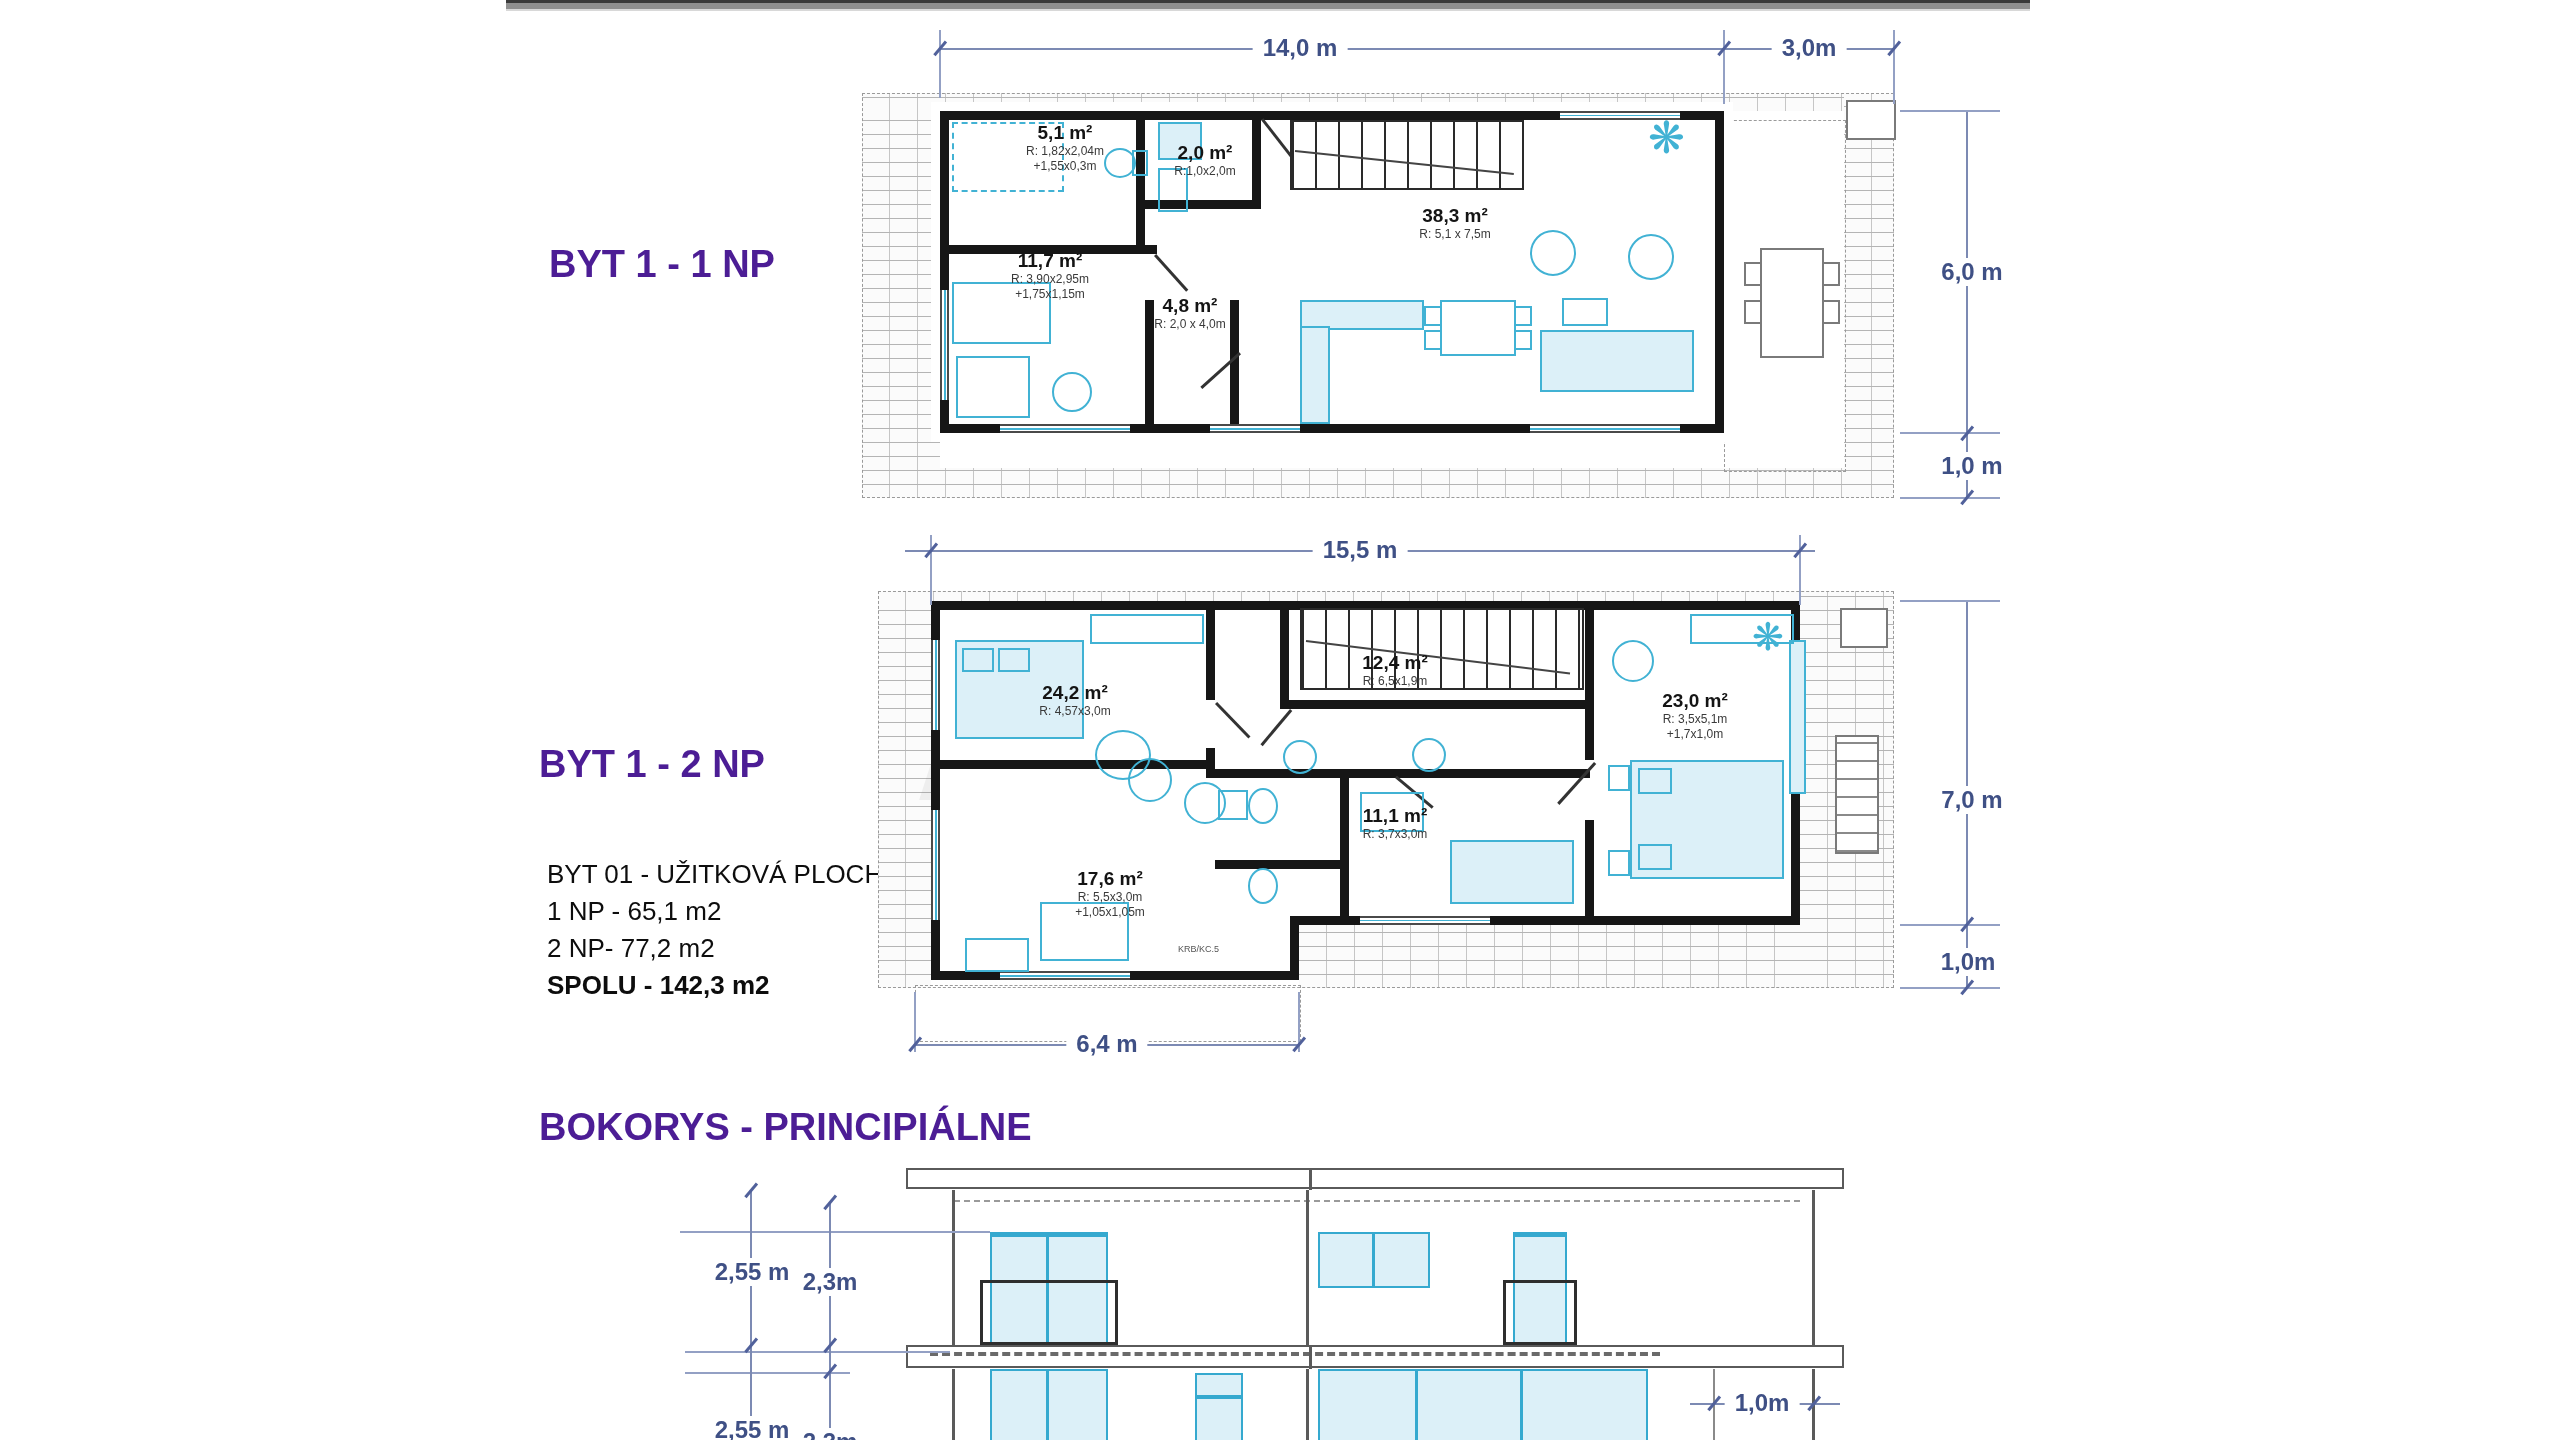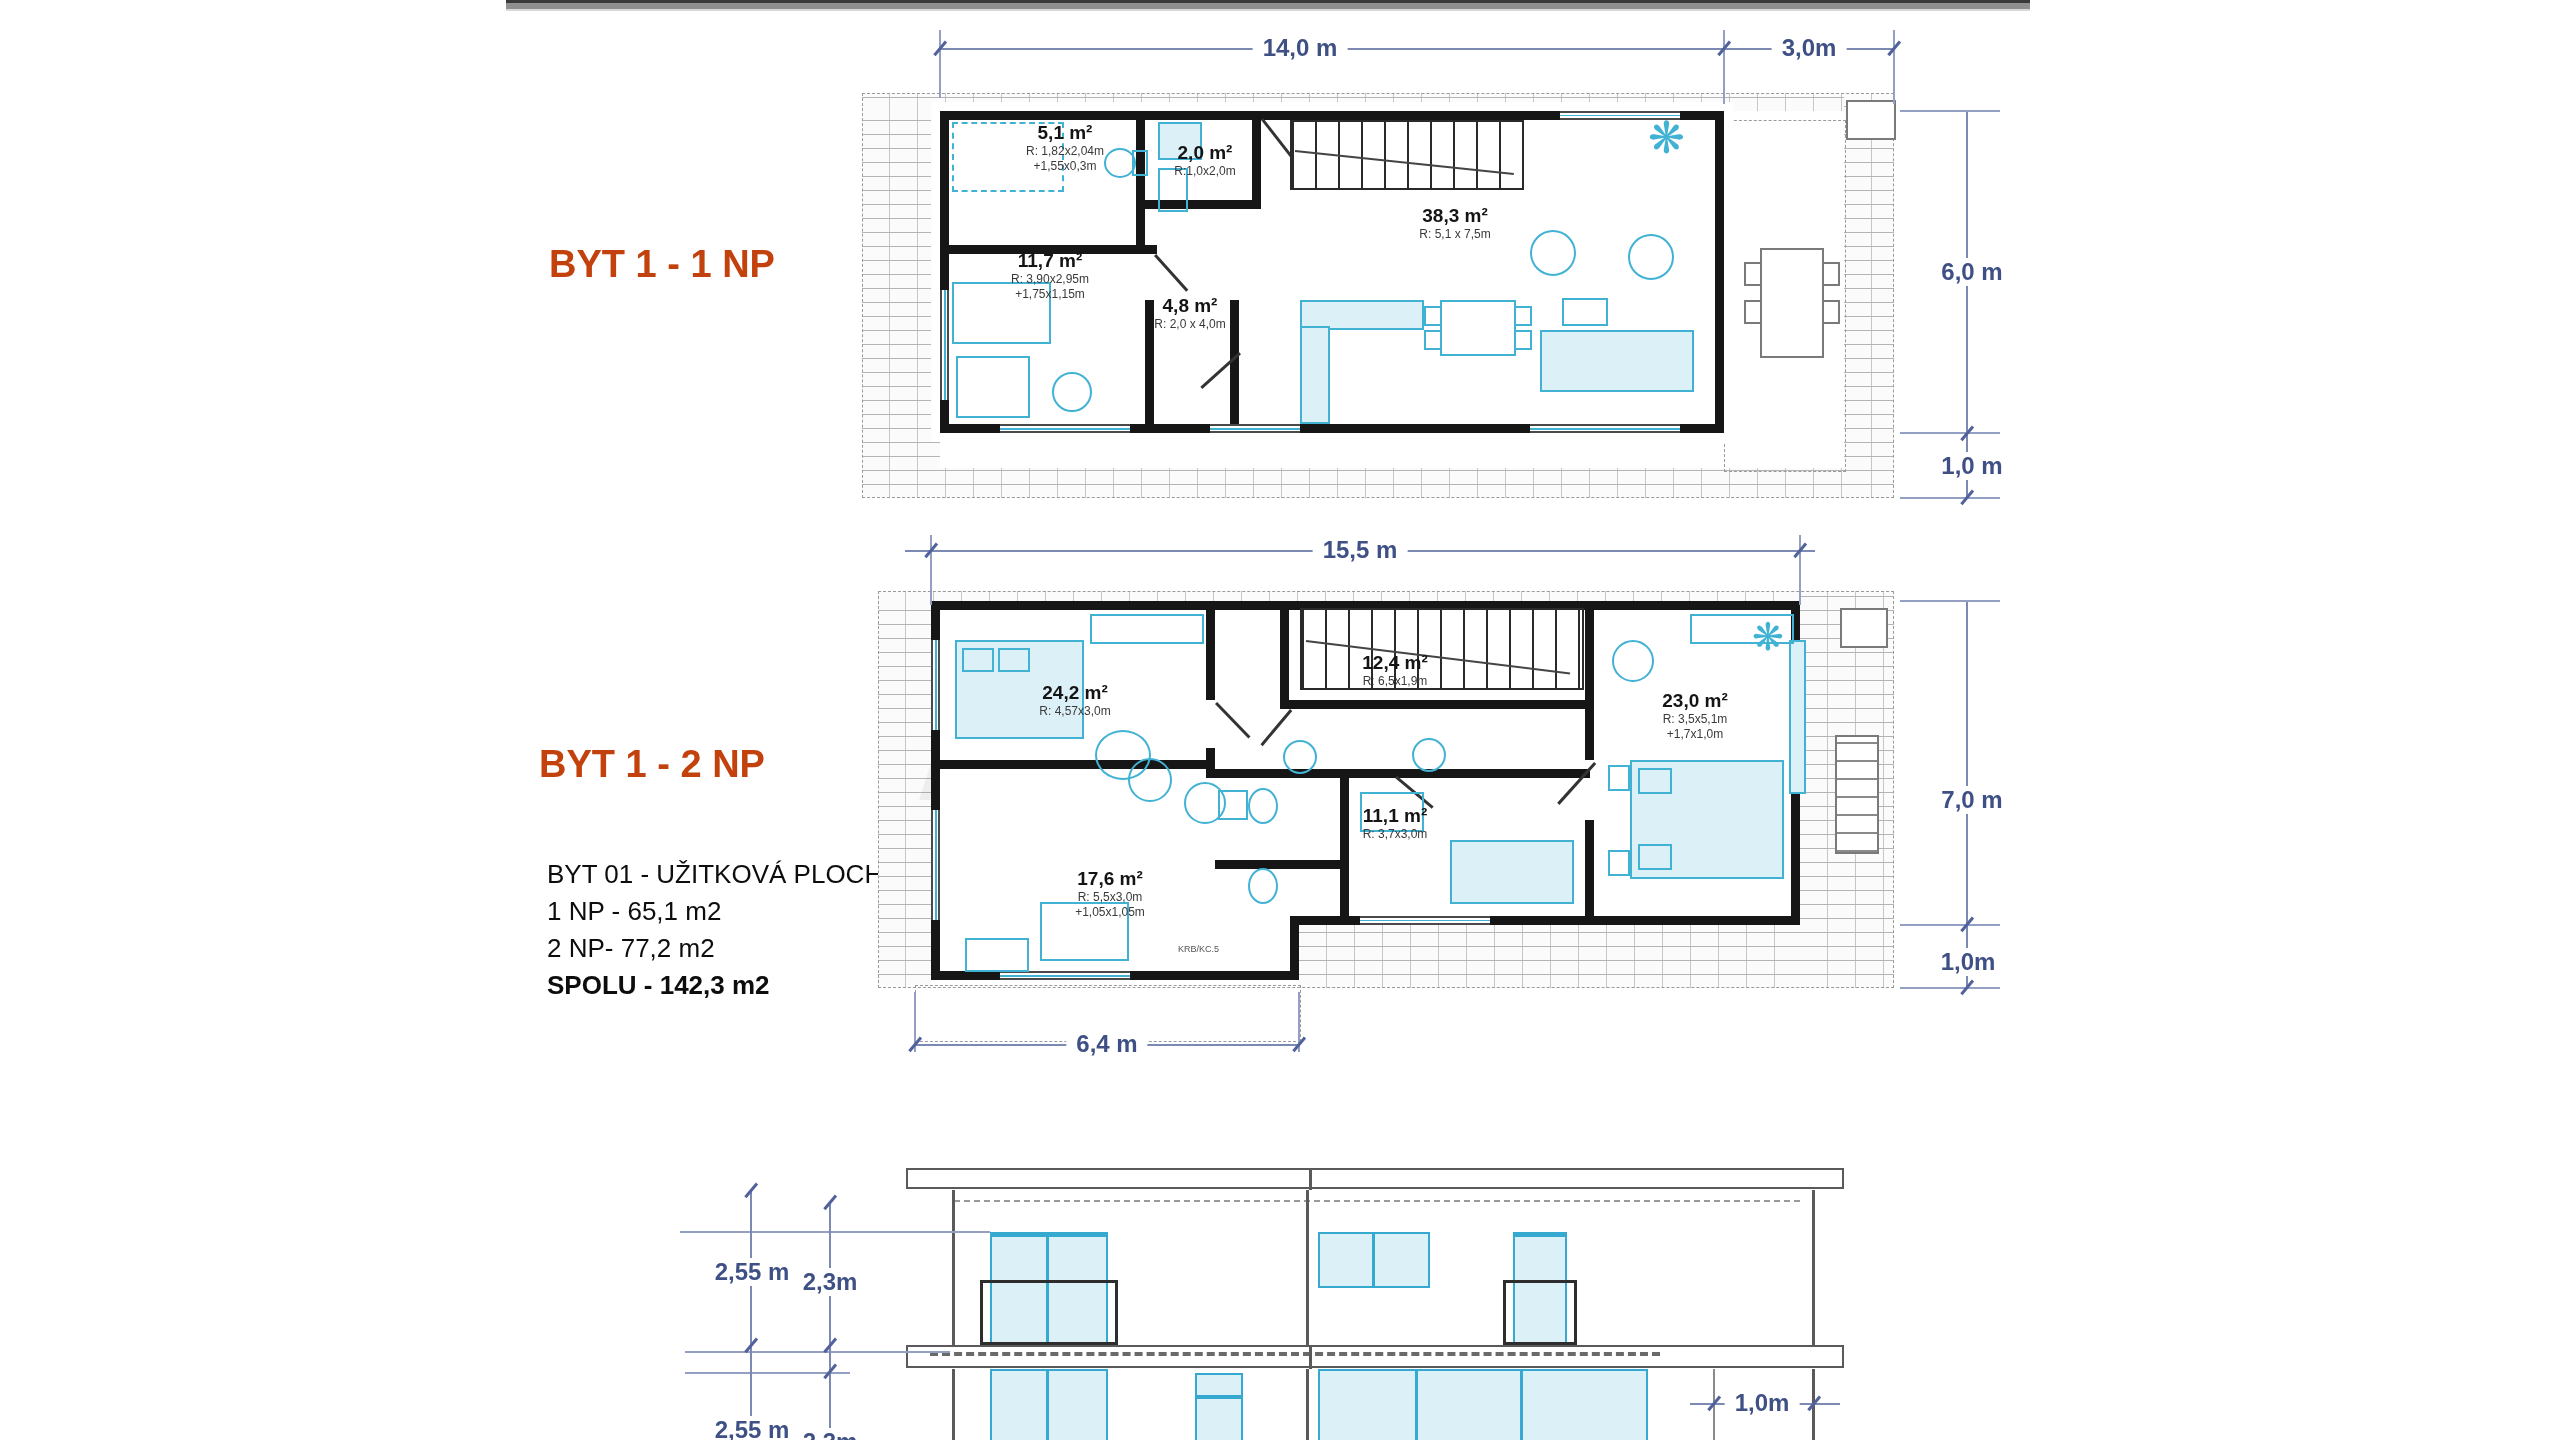--- a/index.html
+++ b/index.html
@@ -11,21 +11,21 @@
          background-image:repeating-linear-gradient(0deg,transparent 0 13px,#b4b4b4 13px 14px),
                           repeating-linear-gradient(90deg,transparent 0 27px,#c6c6c6 27px 28px)}
   .dash{position:absolute;border:1px dashed #9a9a9a}
   .bld{position:absolute;background:#fff}
   .dlh{position:absolute;height:0;border-top:2px solid #7c8ab3}
   .dlv{position:absolute;width:0;border-left:2px solid #7c8ab3}
   .ext{position:absolute;background:#93a0c4}
   .tick{position:absolute;width:18px;height:2.5px;background:#51619b;transform:rotate(-50deg)}
   .dlabel{position:absolute;color:#3f5085;background:#fff;font-size:24px;font-weight:600;
           padding:0 10px;white-space:nowrap;transform:translateX(-50%)}
-  .title{position:absolute;font-size:38px;font-weight:bold;color:#c2410c;white-space:nowrap}
+  .title{position:absolute;font-size:38px;font-weight:bold;color:#4c1d95;white-space:nowrap}
   .info{position:absolute;font-size:26px;line-height:37px;color:#0d0d0d;white-space:nowrap}
   .info .b{font-weight:bold}
   .rlabel{position:absolute;text-align:center;color:#141414}
   .rlabel .area{font-size:19px;font-weight:bold;line-height:22px}
   .rlabel .rdim{font-size:12px;color:#3a3a3a;line-height:15px}
   .cyr{position:absolute;border:2px solid #41b2d4;background:transparent}
   .cyf{position:absolute;border:2px solid #41b2d4;background:#dcf0f8}
   .circ{border-radius:50%}
   .stairs{position:absolute;border:2px solid #2a2a2a;
           background-image:repeating-linear-gradient(90deg,#2a2a2a 0 2px,transparent 2px 23px);background-color:#fff}
@@ -274,20 +274,21 @@
   <div class="tick" style="left:1958px;top:986px"></div>
   <div class="dlabel" style="left:1972px;top:786px">7,0 m</div>
   <div class="dlabel" style="left:1968px;top:948px">1,0m</div>
   <div class="dlh" style="left:915px;top:1044px;width:384px"></div>
   <div class="ext" style="left:914px;top:992px;width:2px;height:60px"></div>
   <div class="ext" style="left:1298px;top:992px;width:2px;height:60px"></div>
   <div class="tick" style="left:906px;top:1043px"></div>
   <div class="tick" style="left:1290px;top:1043px"></div>
   <div class="dlabel" style="left:1107px;top:1030px">6,4 m</div>
 
+  <div class="title" style="left:539px;top:1106px">BOKORYS - PRINCIPIÁLNE</div>
 
   <div class="eslab" style="left:906px;top:1168px;width:934px;height:17px"></div>
   <div class="ewall" style="left:1309px;top:1168px;height:22px;width:3px"></div>
 
   <div class="edash" style="left:954px;top:1200px;width:846px"></div>
 
   <div class="ewall" style="left:952px;top:1190px;height:155px"></div>
   <div class="ewall" style="left:1306px;top:1190px;height:155px"></div>
   <div class="ewall" style="left:1812px;top:1190px;height:155px"></div>
 

